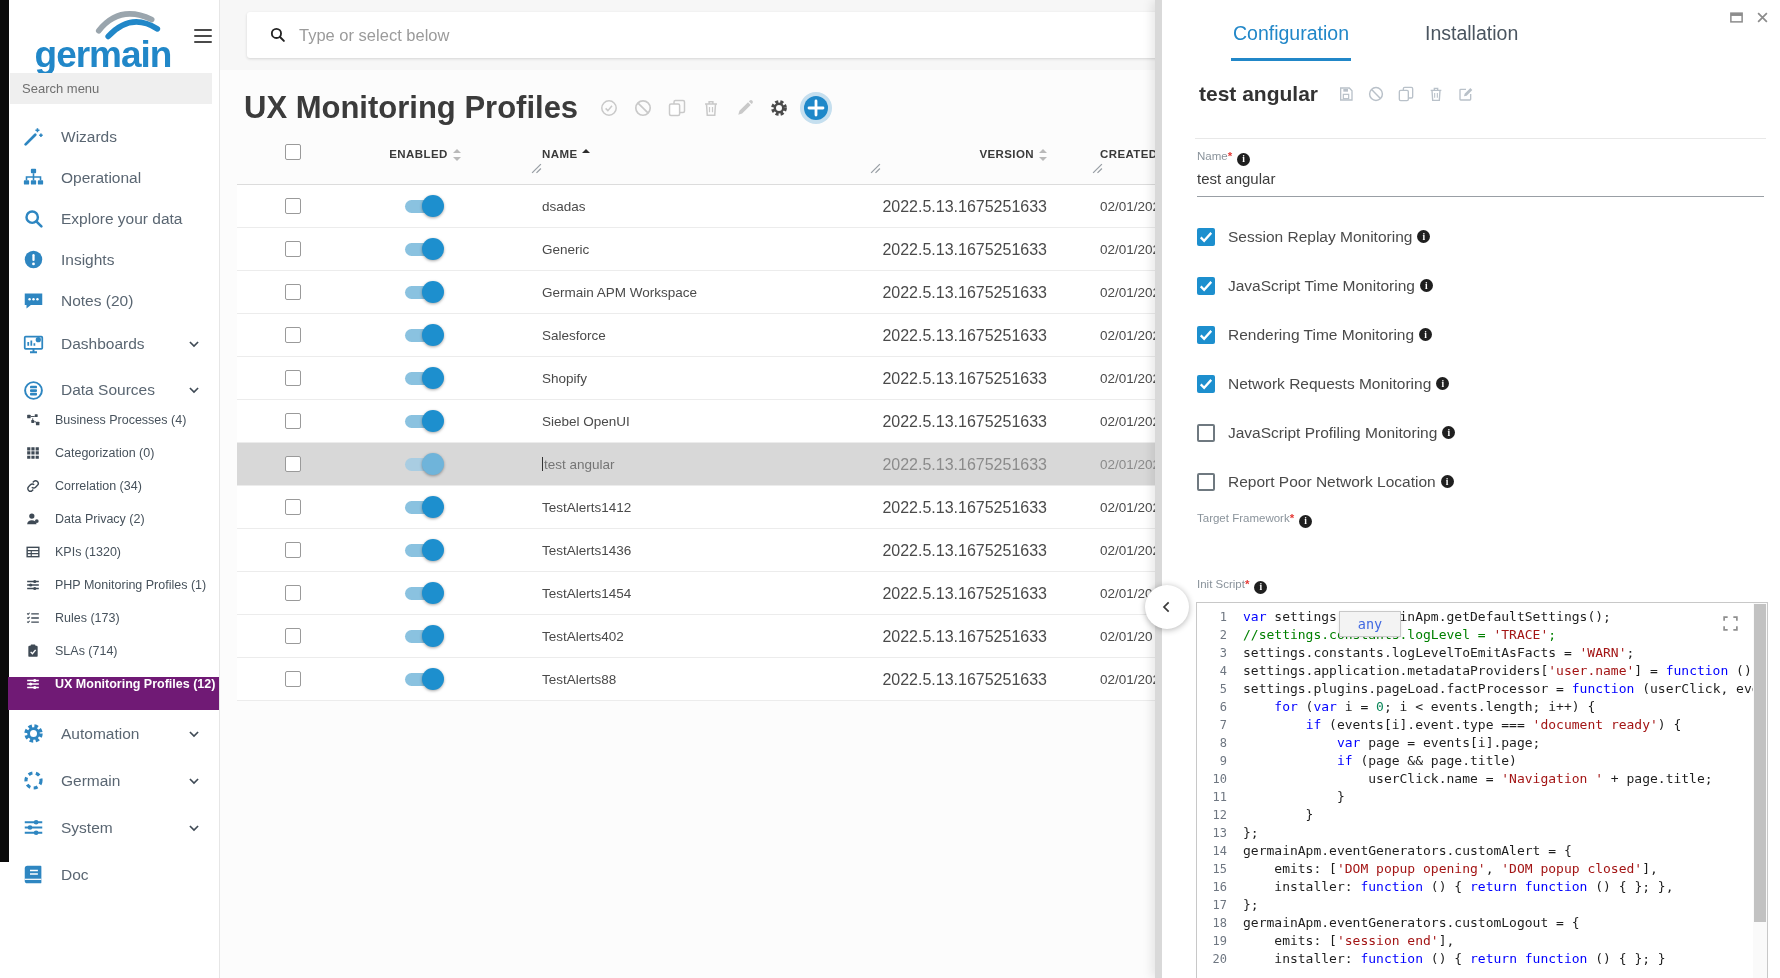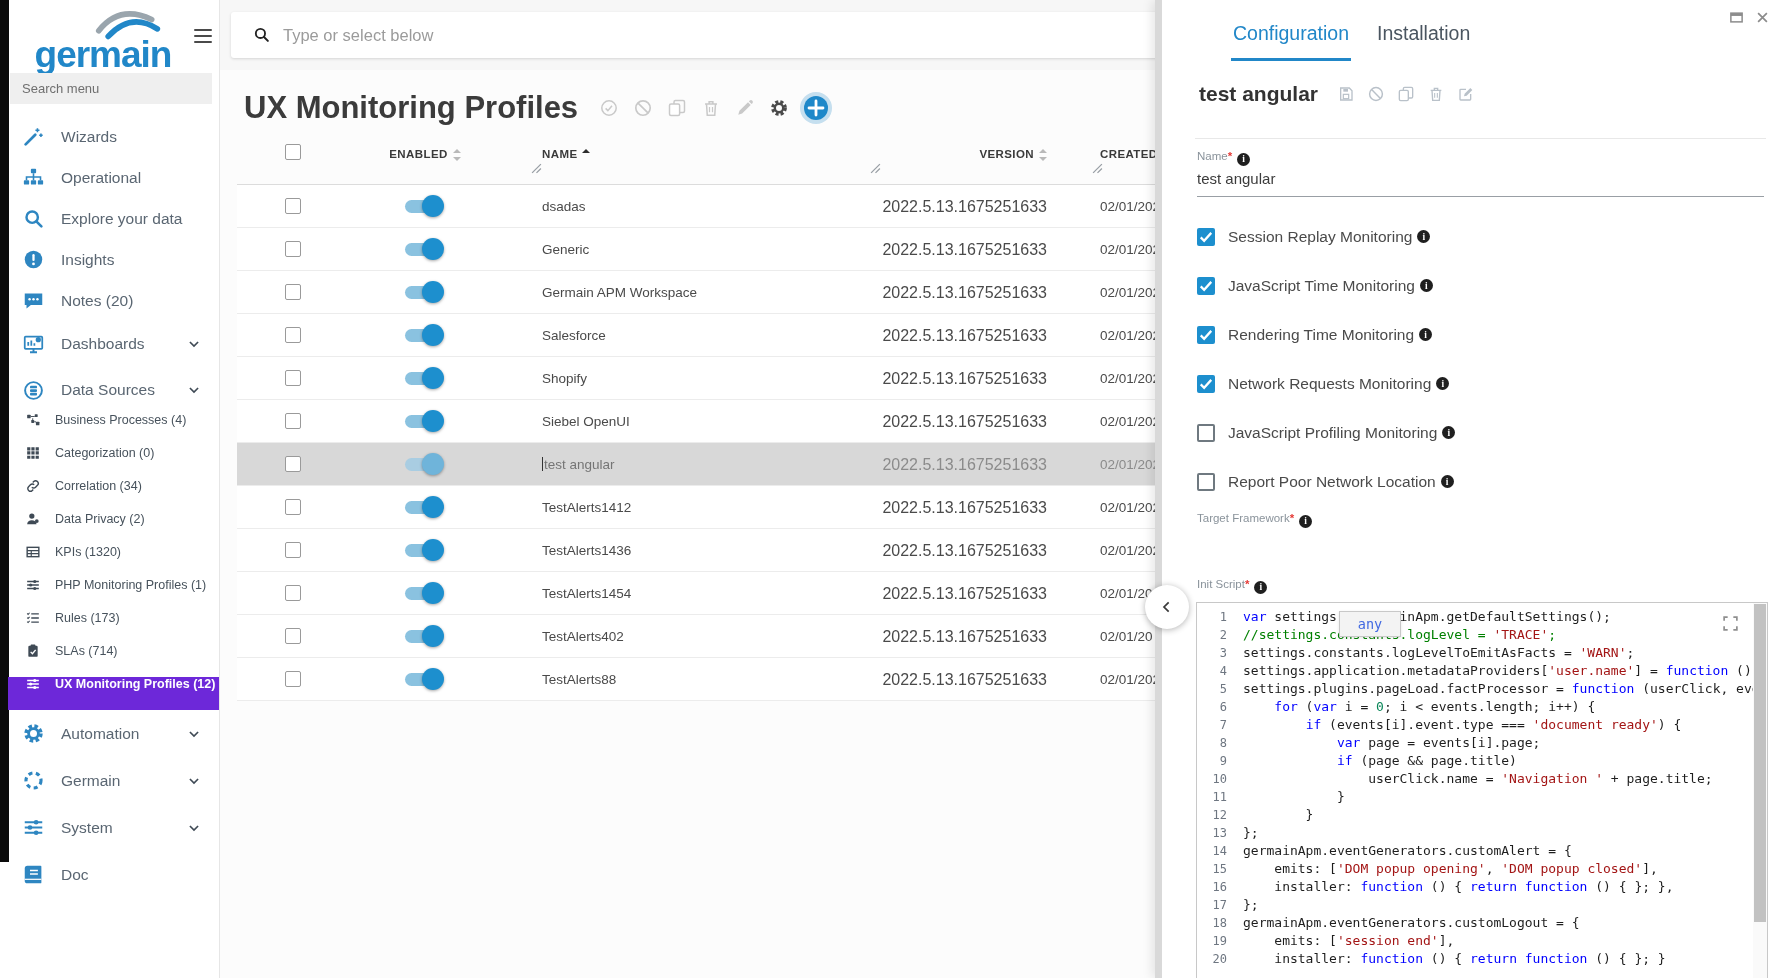--- a/index.html
+++ b/index.html
@@ -25,28 +25,28 @@
 
   .nav { position:absolute; left:9px; top:116px; right:0; }
   .nav-item { position:relative; height:41px; display:flex; align-items:center; padding-left:14px; cursor:pointer; }
   .nav-item.group { height:46px; }
   .nav-item .nico { width:21px; height:21px; color:#2e86c1; flex:none; }
   .nav-item .nlabel { margin-left:17px; font-size:15.5px; color:#5a6672; }
   .nav-item .chev { position:absolute; right:18px; width:14px; height:14px; color:#3f4a55; }
   .nav-sub { position:relative; height:33px; display:flex; padding-left:17px; cursor:pointer; }
   .nav-sub .nico { width:14px; height:14px; color:#3f4a55; flex:none; }
   .nav-sub .nlabel { margin-left:15px; font-size:12.5px; color:#47525c; }
-  .nav-sub.selected { background:#6d28d9; margin-left:-1px; padding-left:18px; }
+  .nav-sub.selected { background:#701a75; margin-left:-1px; padding-left:18px; }
   .nav-sub.selected .nico, .nav-sub.selected .nlabel { color:#fff; font-weight:700; }
   .nav-item.bottom { height:47px; }
 
   
   .main { position:absolute; left:220px; top:0; right:0; height:978px; background:#fcfcfc; }
   .topstrip { position:absolute; left:0; top:0; width:100%; height:70px; background:#f7f7f7; }
-  .topsearch { position:absolute; left:11px; top:12px; width:1290px; height:46px; background:#fff;
+  .topsearch { position:absolute; left:27px; top:12px; width:1290px; height:46px; background:#fff;
     border-radius:3px; box-shadow:0 1px 3px rgba(0,0,0,.14); }
   .topsearch .sic { position:absolute; left:22px; top:14px; width:17px; height:17px; color:#222; }
   .topsearch input { position:absolute; left:52px; top:0; right:10px; height:100%; border:none; outline:none;
     font-size:16.5px; color:#444; font-family:inherit; background:transparent; }
   .topsearch input::placeholder { color:#9b9b9b; }
 
   .page-title-row { position:absolute; left:24px; top:90px; display:flex; align-items:center; }
   .page-title { font-size:31px; color:#3b3b3b; }
   .tb-icons { display:flex; align-items:center; margin-left:22px; gap:16px; }
   .tb-btn { width:18px; height:18px; color:#c9c9c9; cursor:pointer; }
@@ -83,21 +83,21 @@
   .r-created { position:absolute; left:863px; width:290px; top:0; line-height:43px; font-size:13.5px; color:#4a4a4a;
     white-space:nowrap; overflow:hidden; }
   .trow.selected .r-version, .trow.selected .r-created { color:#8b8b8b; }
 
   
   .panel { position:absolute; left:1155px; top:0; width:625px; height:978px; background:#fff; z-index:10;
     box-shadow:-3px 0 10px rgba(0,0,0,.10); }
   .panel-edge { position:absolute; left:0; top:0; width:7px; height:100%; background:#d9d9d9; }
   .win-controls { position:absolute; top:10px; right:10px; display:flex; gap:11px; color:#8c8c8c; }
   .win-controls .ic { width:15px; height:15px; cursor:pointer; }
-  .tabs { position:absolute; left:76px; top:22px; display:flex; gap:24px; }
+  .tabs { position:absolute; left:76px; top:22px; display:flex; gap:72px; }
   .tab { font-size:19.5px; color:#4a5560; padding:0 2px 13px; cursor:pointer; }
   .tab.active { color:#2187c8; border-bottom:3px solid #2187c8; }
   .panel-title-row { position:absolute; left:44px; top:82px; display:flex; align-items:center; }
   .panel-title { font-size:21px; font-weight:700; color:#333; }
   .pt-icons { display:flex; gap:14px; margin-left:20px; color:#b9c1c9; }
   .pt-icons .ic { width:16px; height:16px; cursor:pointer; }
   .panel-divider { position:absolute; left:40px; right:14px; top:138px; border-top:1px solid #e8e8e8; }
 
   .field { position:absolute; left:42px; right:16px; }
   .f-label { font-size:11.5px; color:#8a939b; }

